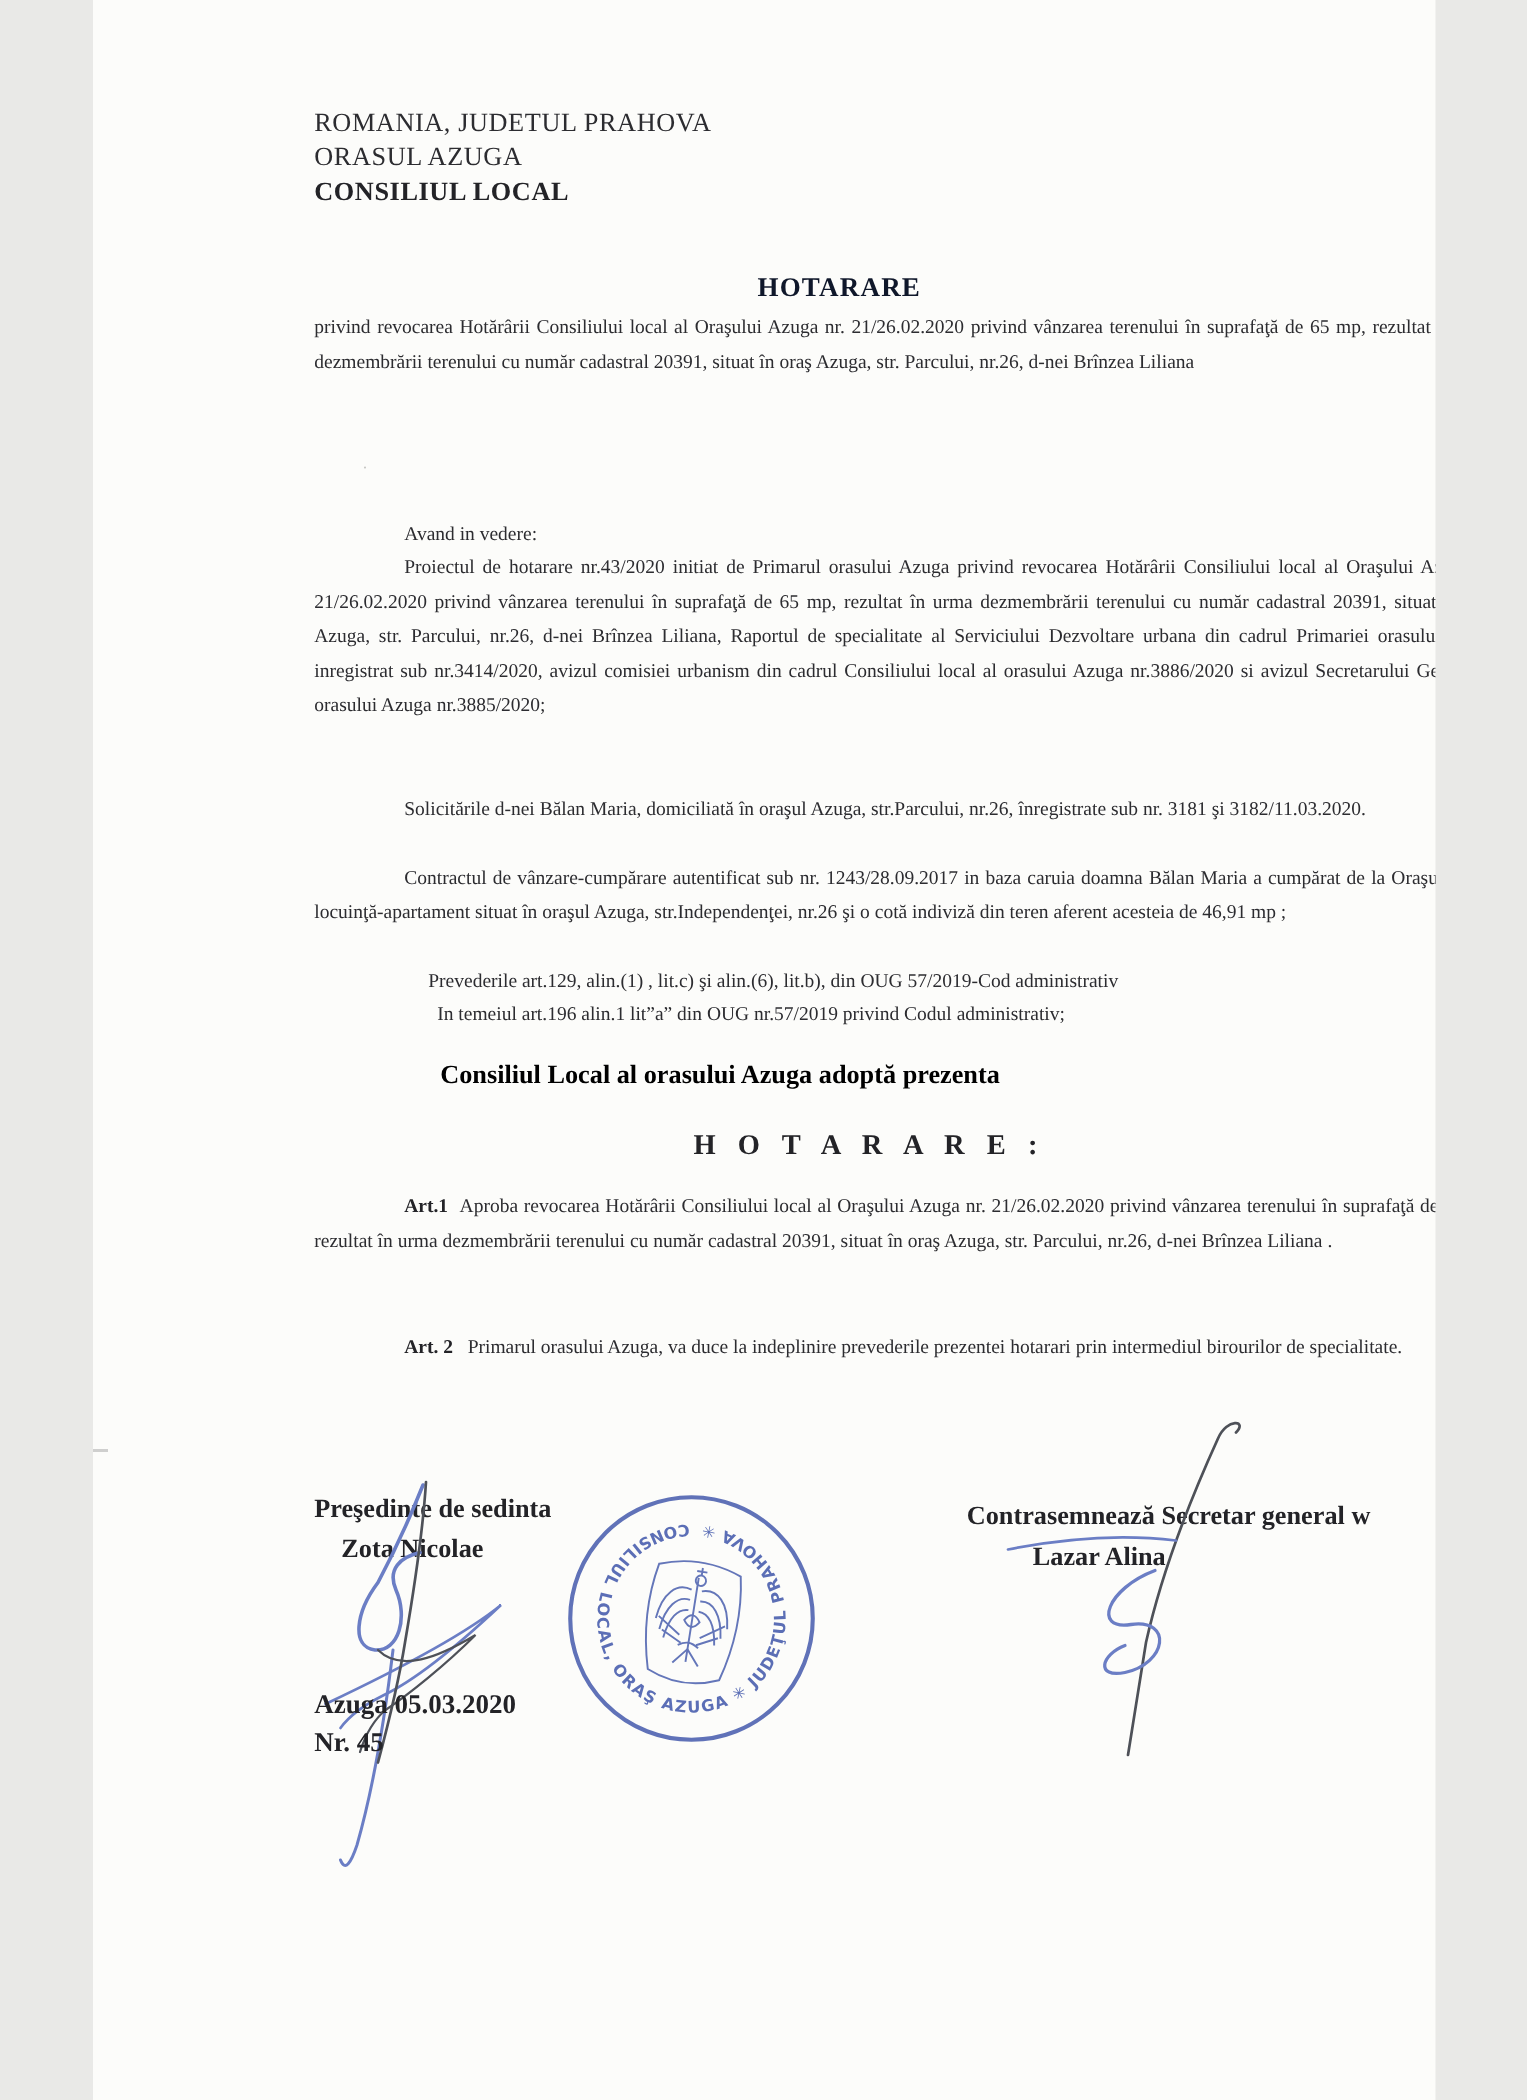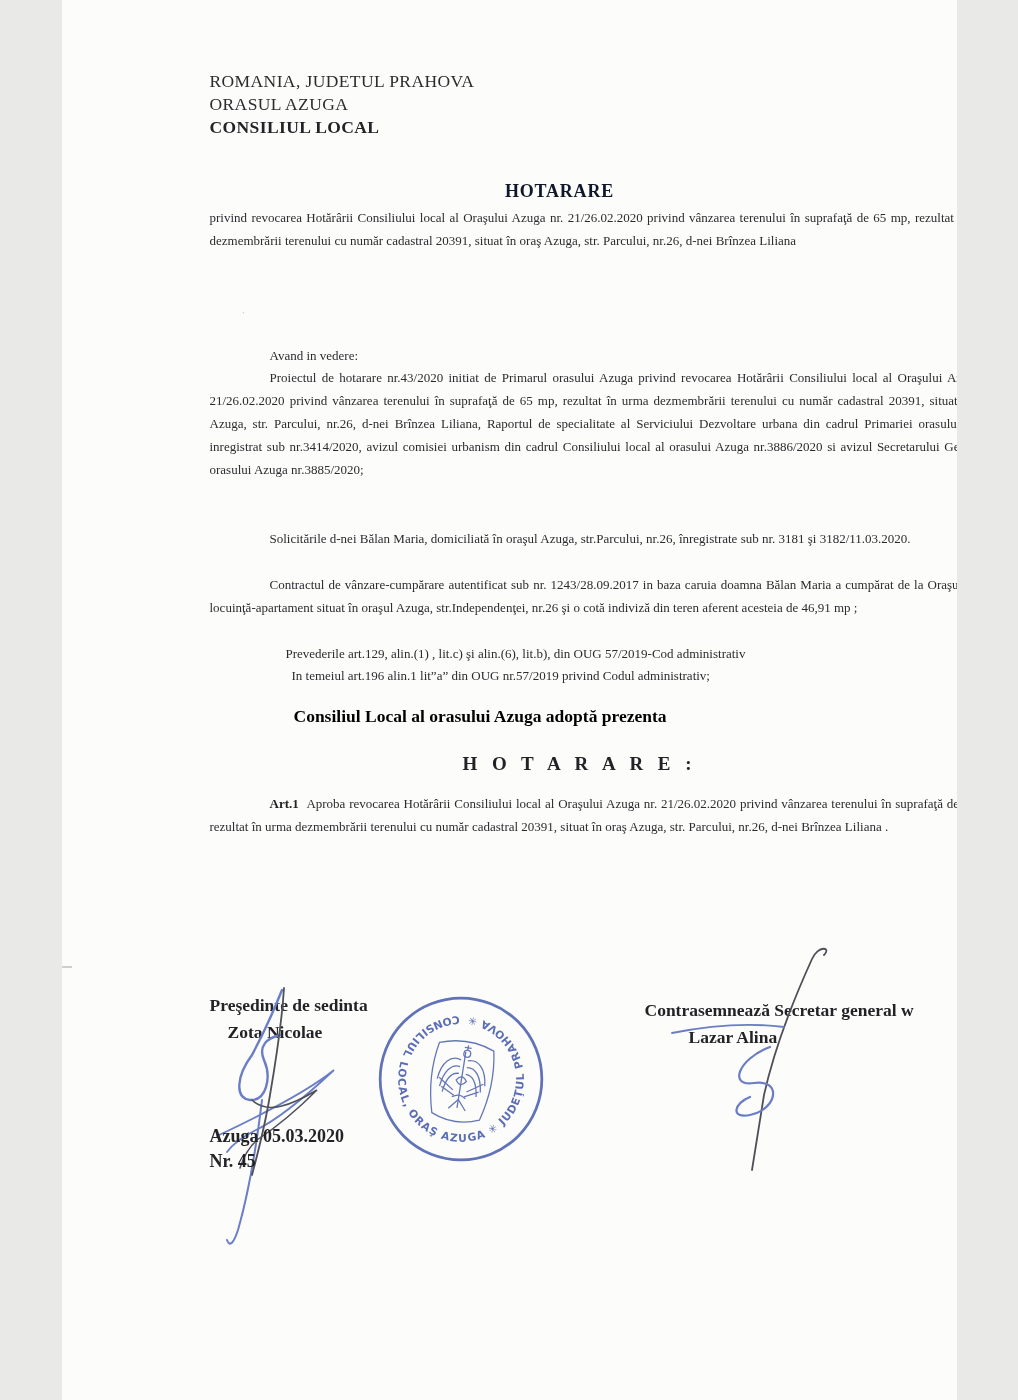--- a/index.html
+++ b/index.html
@@ -70,20 +70,21 @@
   <p class="abs body-text para p1">Solicitările d-nei Bălan Maria, domiciliată în oraşul Azuga, str.Parcului, nr.26, înregistrate sub nr. 3181 şi 3182/11.03.2020.</p>
   <p class="abs body-text para p2">Contractul de vânzare-cumpărare autentificat sub nr. 1243/28.09.2017 in baza caruia doamna Bălan Maria a cumpărat de la Oraşul Azuga locuinţă-apartament situat în oraşul Azuga, str.Independenţei, nr.26  şi o cotă indiviză din teren  aferent acesteia de 46,91 mp ;</p>
   <div class="abs body-text single-line prevederi">Prevederile art.129, alin.(1) , lit.c) şi alin.(6), lit.b), din OUG 57/2019-Cod administrativ</div>
   <div class="abs body-text single-line temeiul">In temeiul art.196 alin.1 lit”a” din OUG nr.57/2019 privind Codul administrativ;</div>
 
   <div class="abs adopt">Consiliul Local al orasului Azuga adoptă prezenta</div>
 
   <div class="abs decision-heading">H O T A R A R E :</div>
 
   <p class="abs body-text para art1"><span class="bold">Art.1</span>&nbsp;&nbsp;<span>Aproba revocarea Hotărârii Consiliului local al Oraşului Azuga nr. 21/26.02.2020 privind vânzarea terenului în suprafaţă de 65 mp, rezultat în urma dezmembrării terenului cu număr cadastral 20391, situat  în oraş Azuga, str. Parcului, nr.26, d-nei Brînzea Liliana .</span></p>
+  <p class="abs body-text para art2"><span class="bold">Art. 2</span>&nbsp;&nbsp;&nbsp;<span>Primarul orasului Azuga, va duce la indeplinire prevederile prezentei hotarari prin intermediul birourilor de specialitate.</span></p>
 
   <div class="abs sig sig-left-role">Preşedinte de sedinta</div>
   <div class="abs sig sig-left-name">Zota Nicolae</div>
   <div class="abs sig sig-right-role">Contrasemnează  Secretar general w</div>
   <div class="abs sig sig-right-name">Lazar Alina</div>
 
   <svg class="abs stamp-box" viewBox="0 0 200 200">
     <g stroke="#4a5fae" fill="none" opacity="0.88">
       <circle cx="100" cy="100" r="94" stroke-width="3.2"></circle>
     </g>

